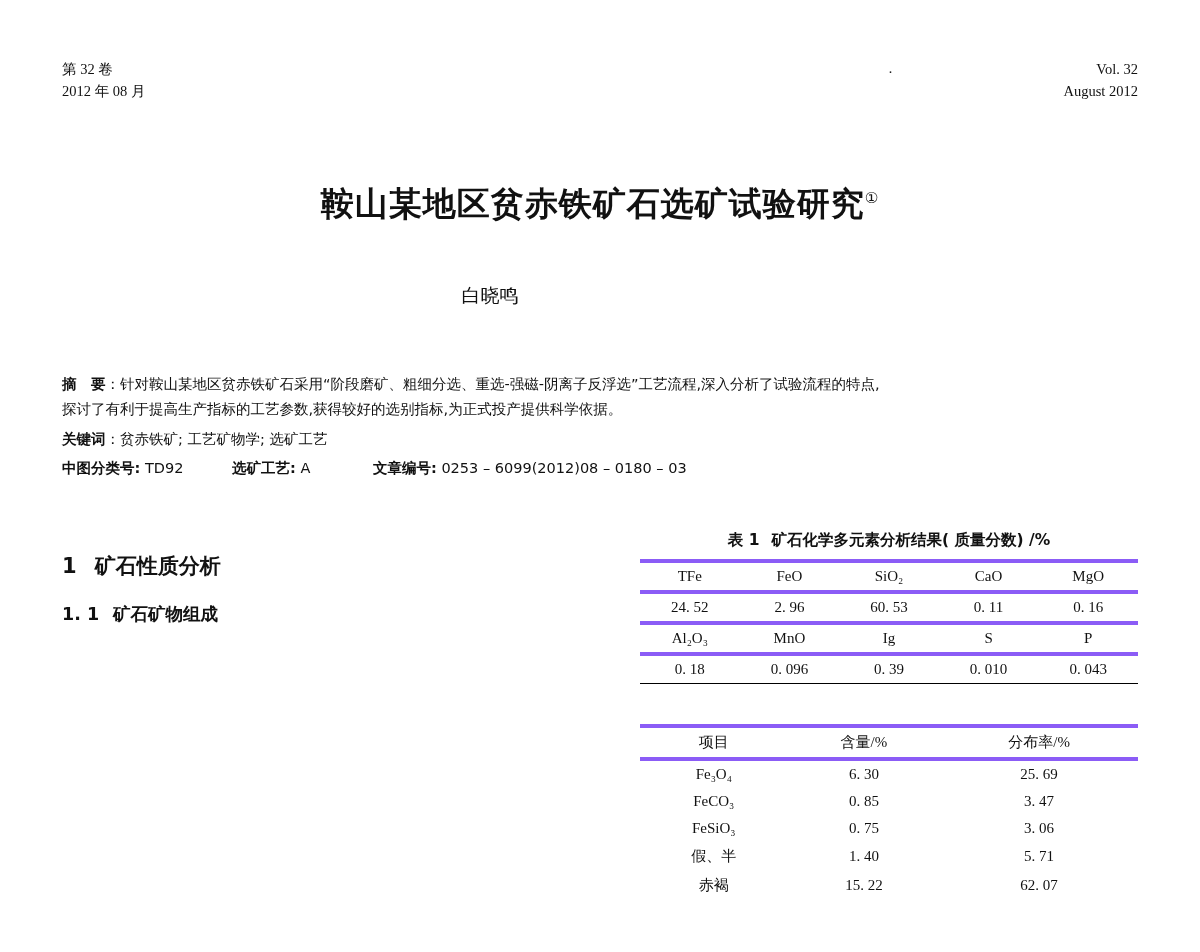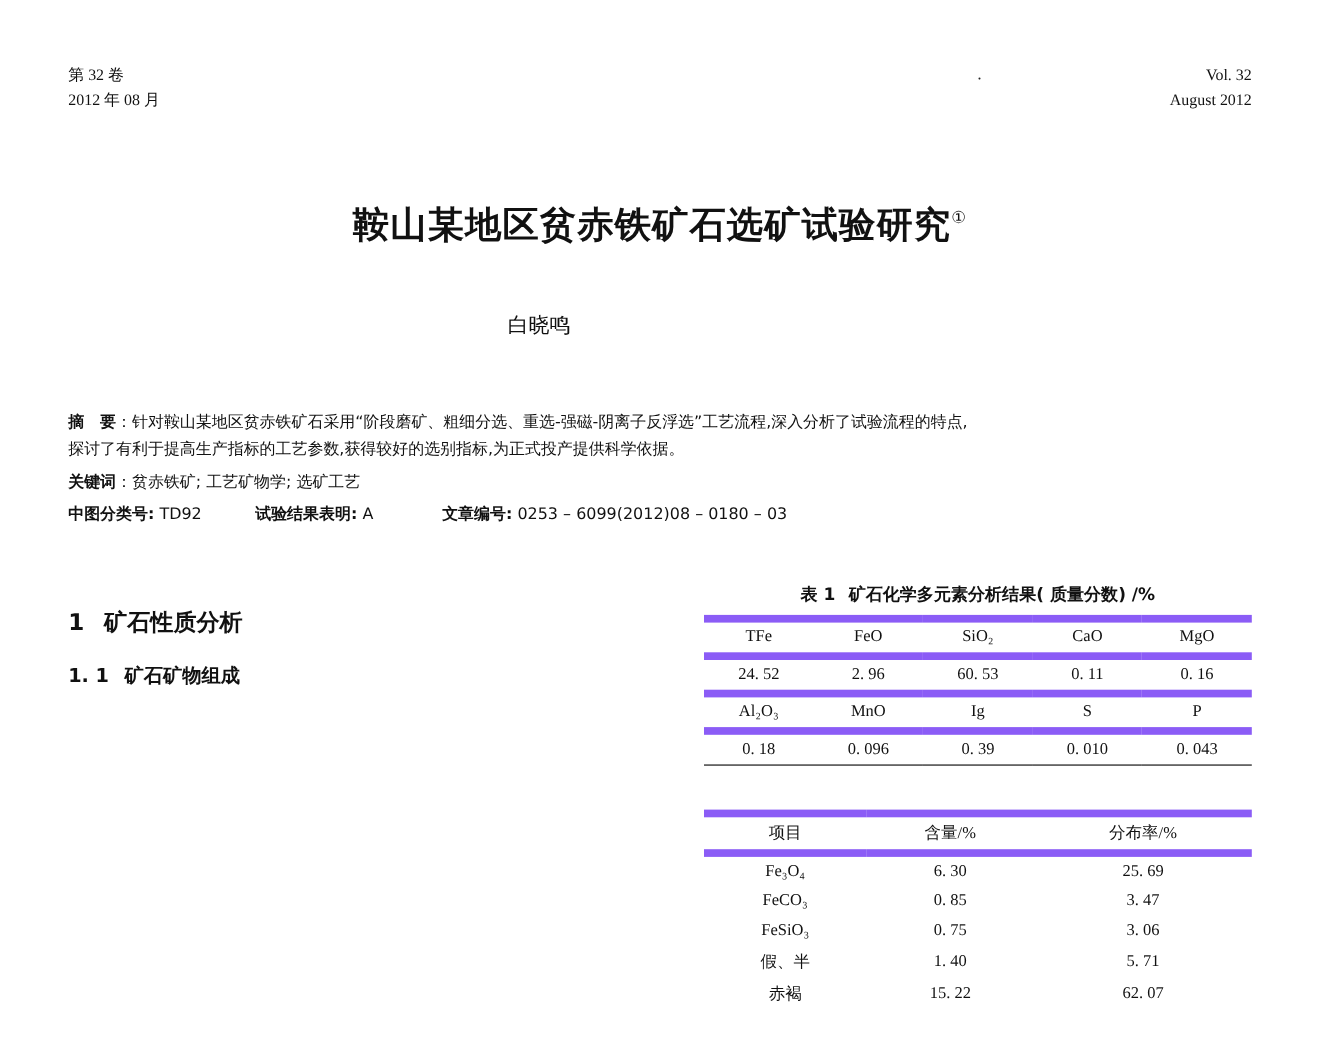--- a/index.html
+++ b/index.html
@@ -189,21 +189,21 @@
     border-collapse: collapse;
     font-size: 15px;
     font-family: "Liberation Serif", serif;
   }
   table.data td, table.data th {
     text-align: center;
     padding: 5px 2px;
     font-weight: normal;
   }
   .rule-top { border-top: 1.6px solid #000; }
-  .rule-mid { border-top: 7px solid #8b5cf6; }
+  .rule-mid { border-top: 4px solid #8b5cf6; }
   .rule-bot { border-bottom: 1.6px solid #000; }
   .t1-wrap { margin-top: 2px; }
   .t2-wrap { margin-top: 40px; }
 
   .tbl2 td.item { text-align: center; }
 </style>
 </head>
 <body>
 
 <div class="page">
@@ -229,21 +229,21 @@
     <div>
       <span class="lbl">摘　要</span><span>：针对鞍山某地区贫赤铁矿石采用“阶段磨矿、粗细分选、重选-强磁-阴离子反浮选”工艺流程,深入分析了试验流程的特点,</span>
     </div>
     <div class="abs-line2">探讨了有利于提高生产指标的工艺参数,获得较好的选别指标,为正式投产提供科学依据。</div>
     <div class="keywords">
       <span class="lbl">关键词</span><span>：贫赤铁矿; 工艺矿物学; 选矿工艺</span>
     </div>
     <div class="classline">
       <span class="lbl">中图分类号:</span>
       <span>TD92</span><span class="gap1"></span>
-      <span class="lbl">试验结果表明:</span>
+      <span class="lbl">选矿工艺:</span>
       <span>A</span><span class="gap2"></span>
       <span class="lbl">文章编号:</span>
       <span>0253 – 6099(2012)08 – 0180 – 03</span>
     </div>
   </div>
 
   <div class="col-left">
     <div class="sec-h1">
       <span class="num">1</span><span>矿石性质分析</span>
     </div>

